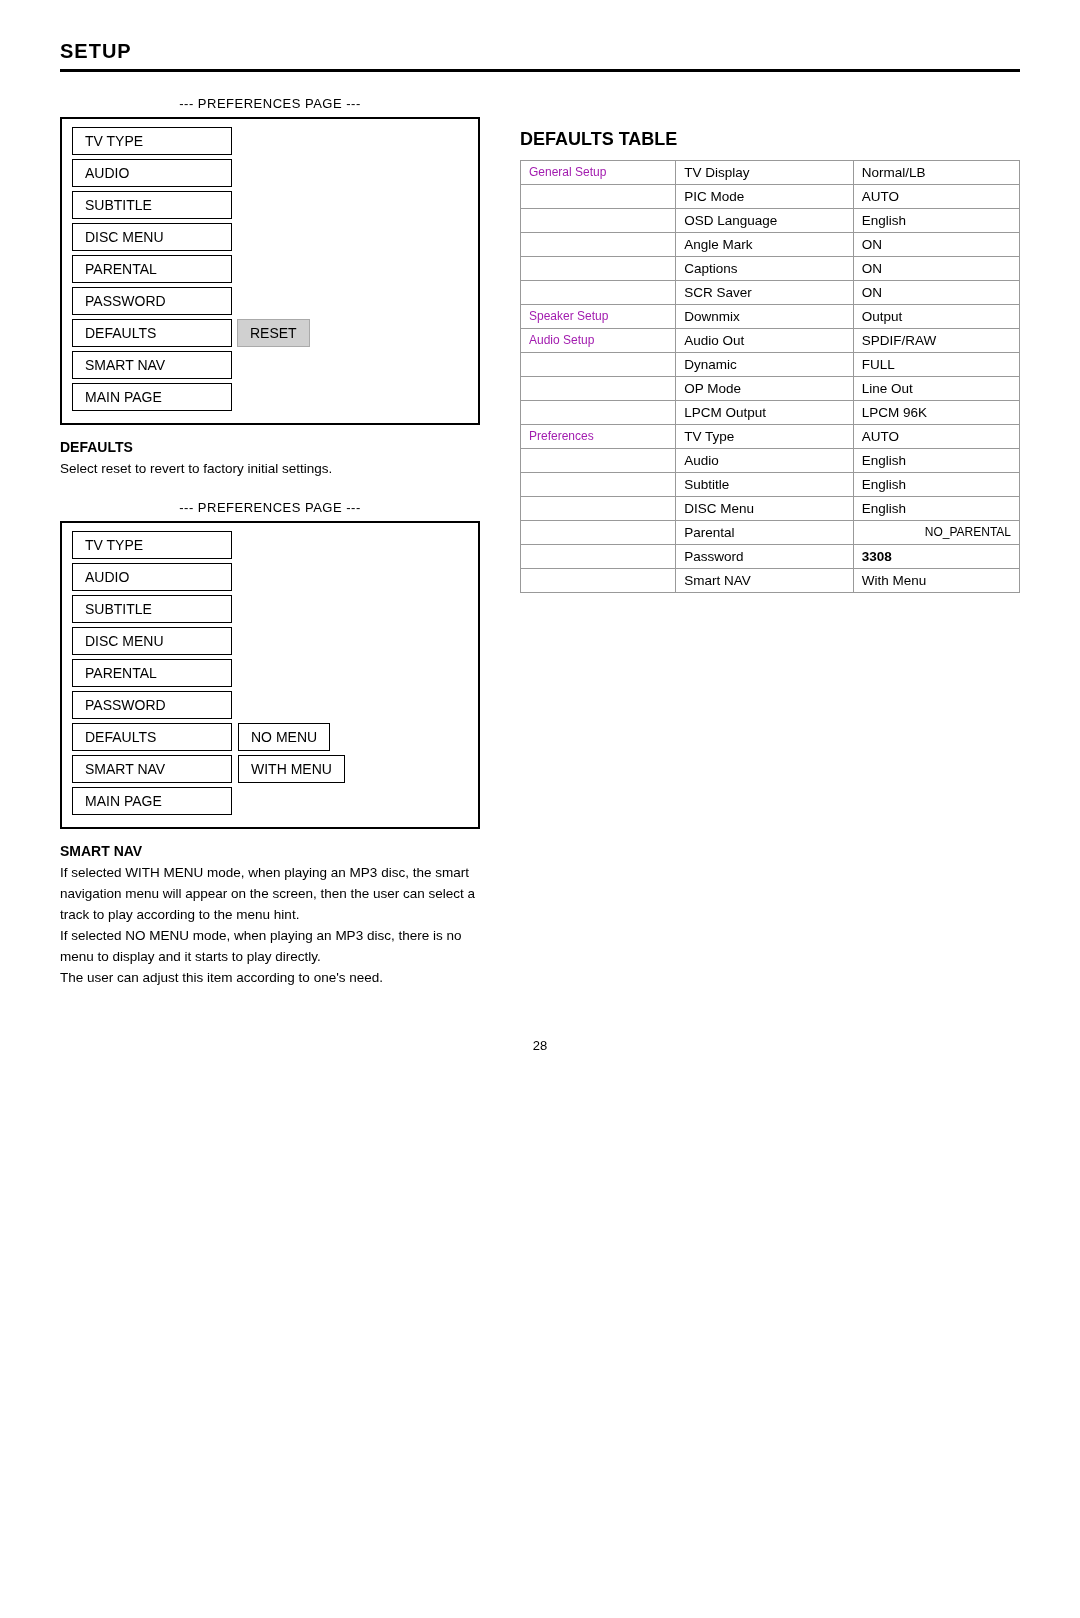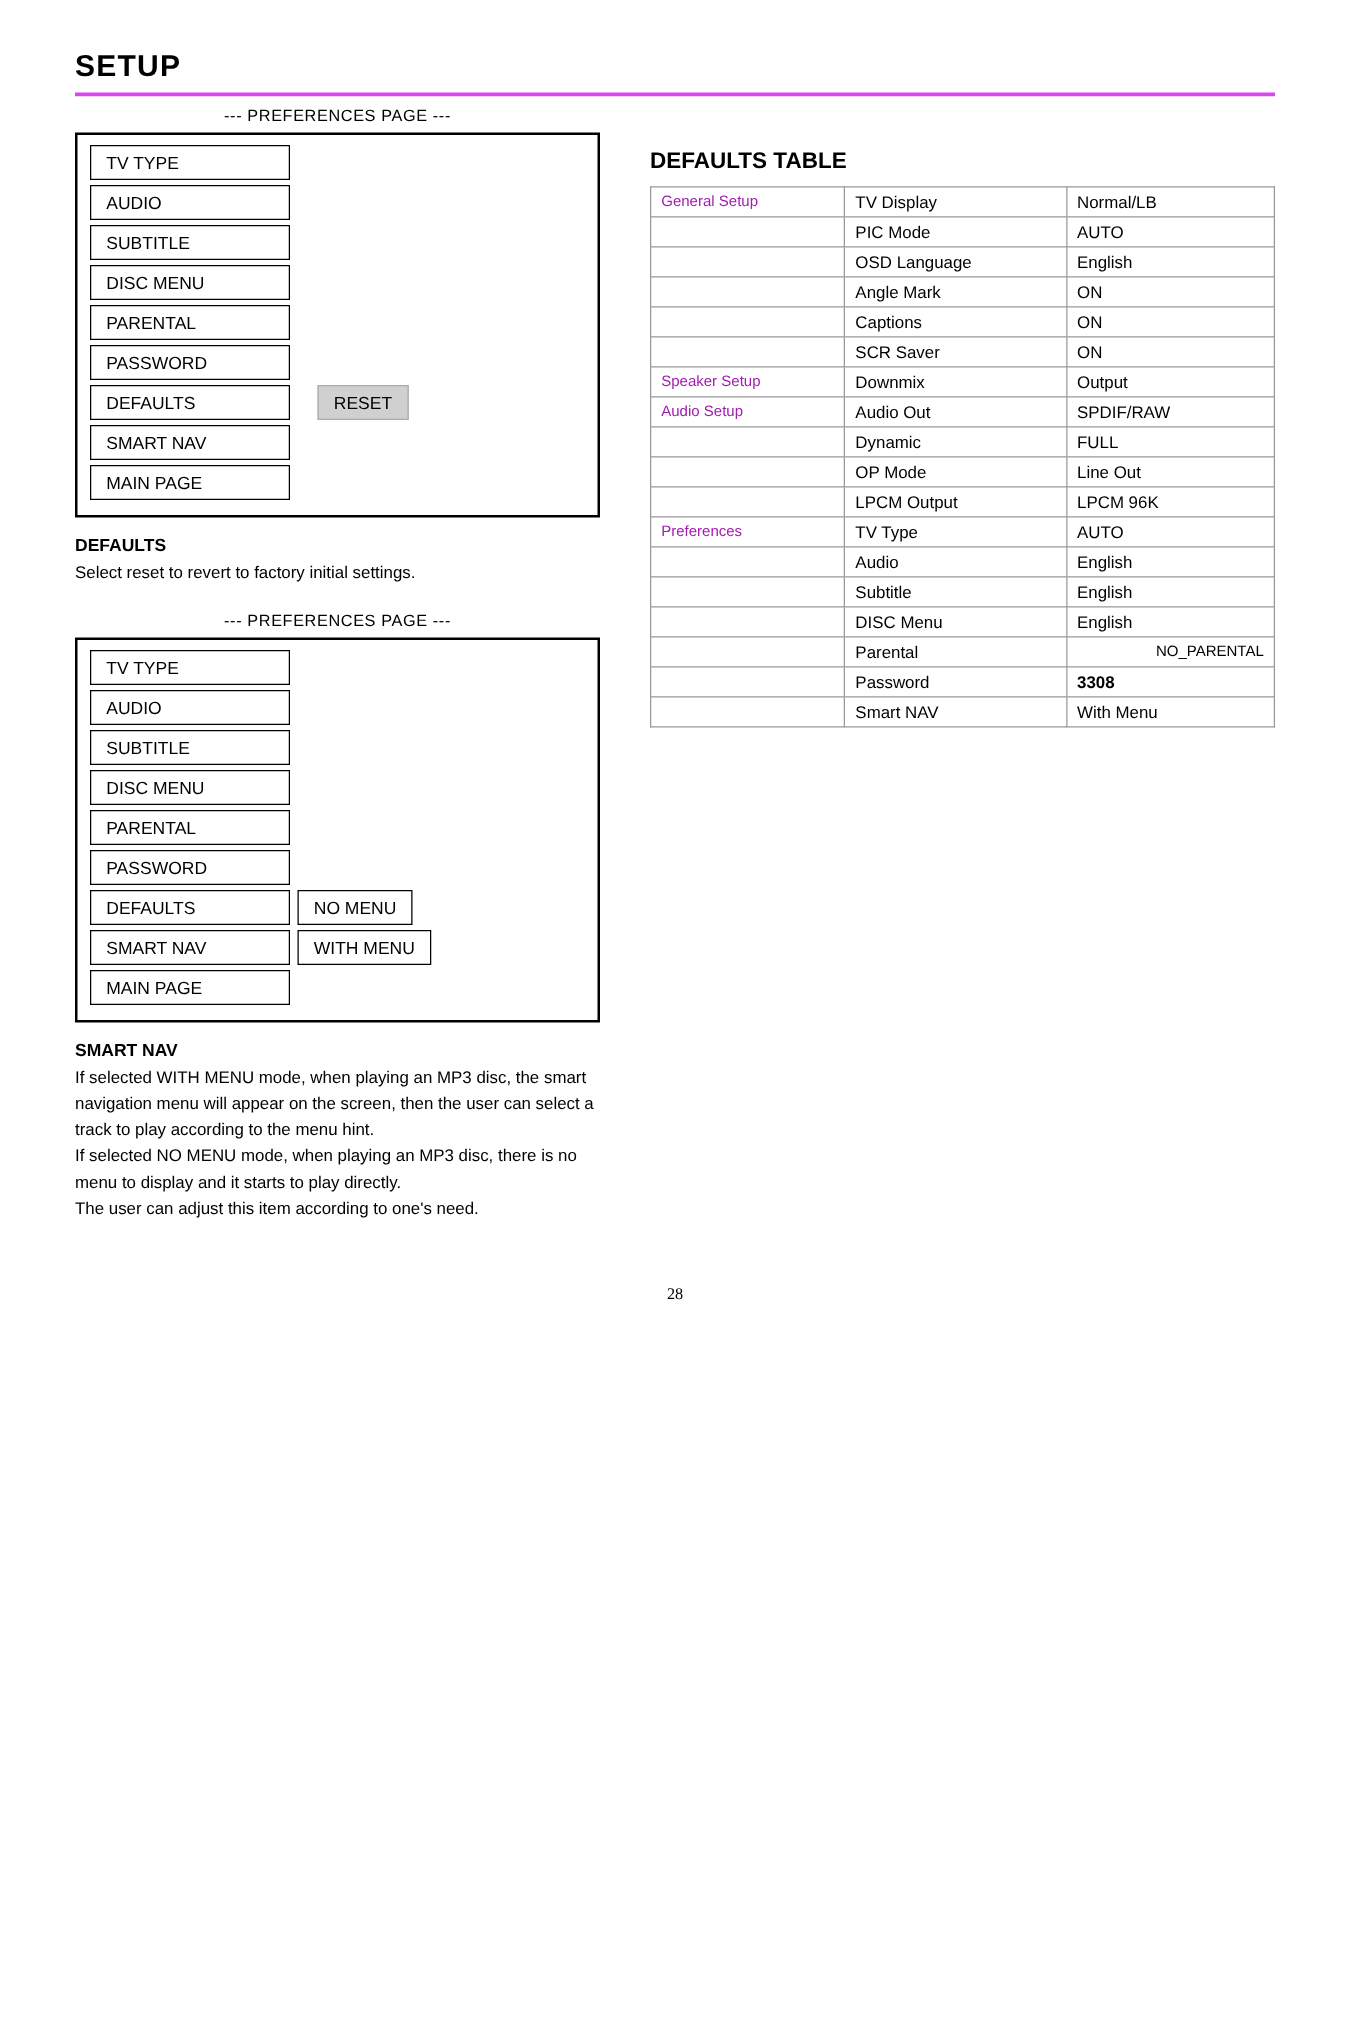--- a/index.html
+++ b/index.html
@@ -8,26 +8,26 @@
       font-family: Arial, Helvetica, sans-serif;
       font-size: 14px;
       color: #000;
       width: 1080px;
       min-height: 1618px;
       padding: 40px 60px;
     }
 
     
     .page-title {
-      font-size: 24px;
+      font-size: 20px;
       font-weight: bold;
       letter-spacing: 1px;
-      border-bottom: 3px solid #d946ef;
+      border-bottom: 3px solid #000000;
       padding-bottom: 6px;
-      margin-bottom: 8px;
+      margin-bottom: 24px;
     }
 
     
     .main-layout {
       display: flex;
       gap: 40px;
       align-items: flex-start;
     }
 
     
@@ -72,21 +72,21 @@
       font-weight: normal;
       min-width: 160px;
       background: #fff;
     }
 
     .menu-item-extra {
       border: 1.5px solid #aaa;
       padding: 5px 12px;
       font-size: 14px;
       background: #d0d0d0;
-      margin-left: 22px;
+      margin-left: 5px;
     }
 
     .menu-item-extra-white {
       border: 1.5px solid #000;
       padding: 5px 12px;
       font-size: 14px;
       background: #fff;
       margin-left: 6px;
     }
 
@@ -133,21 +133,20 @@
 
     .bold-val {
       font-weight: bold;
     }
 
     
     .page-number {
       text-align: center;
       margin-top: 30px;
       font-size: 13px;
-      font-family: Liberation Serif, serif;
     }
   </style>
 </head>
 <body>
 
 <div class="page-title">SETUP</div>
 
 <div class="main-layout">
 
   <div class="left-col">

